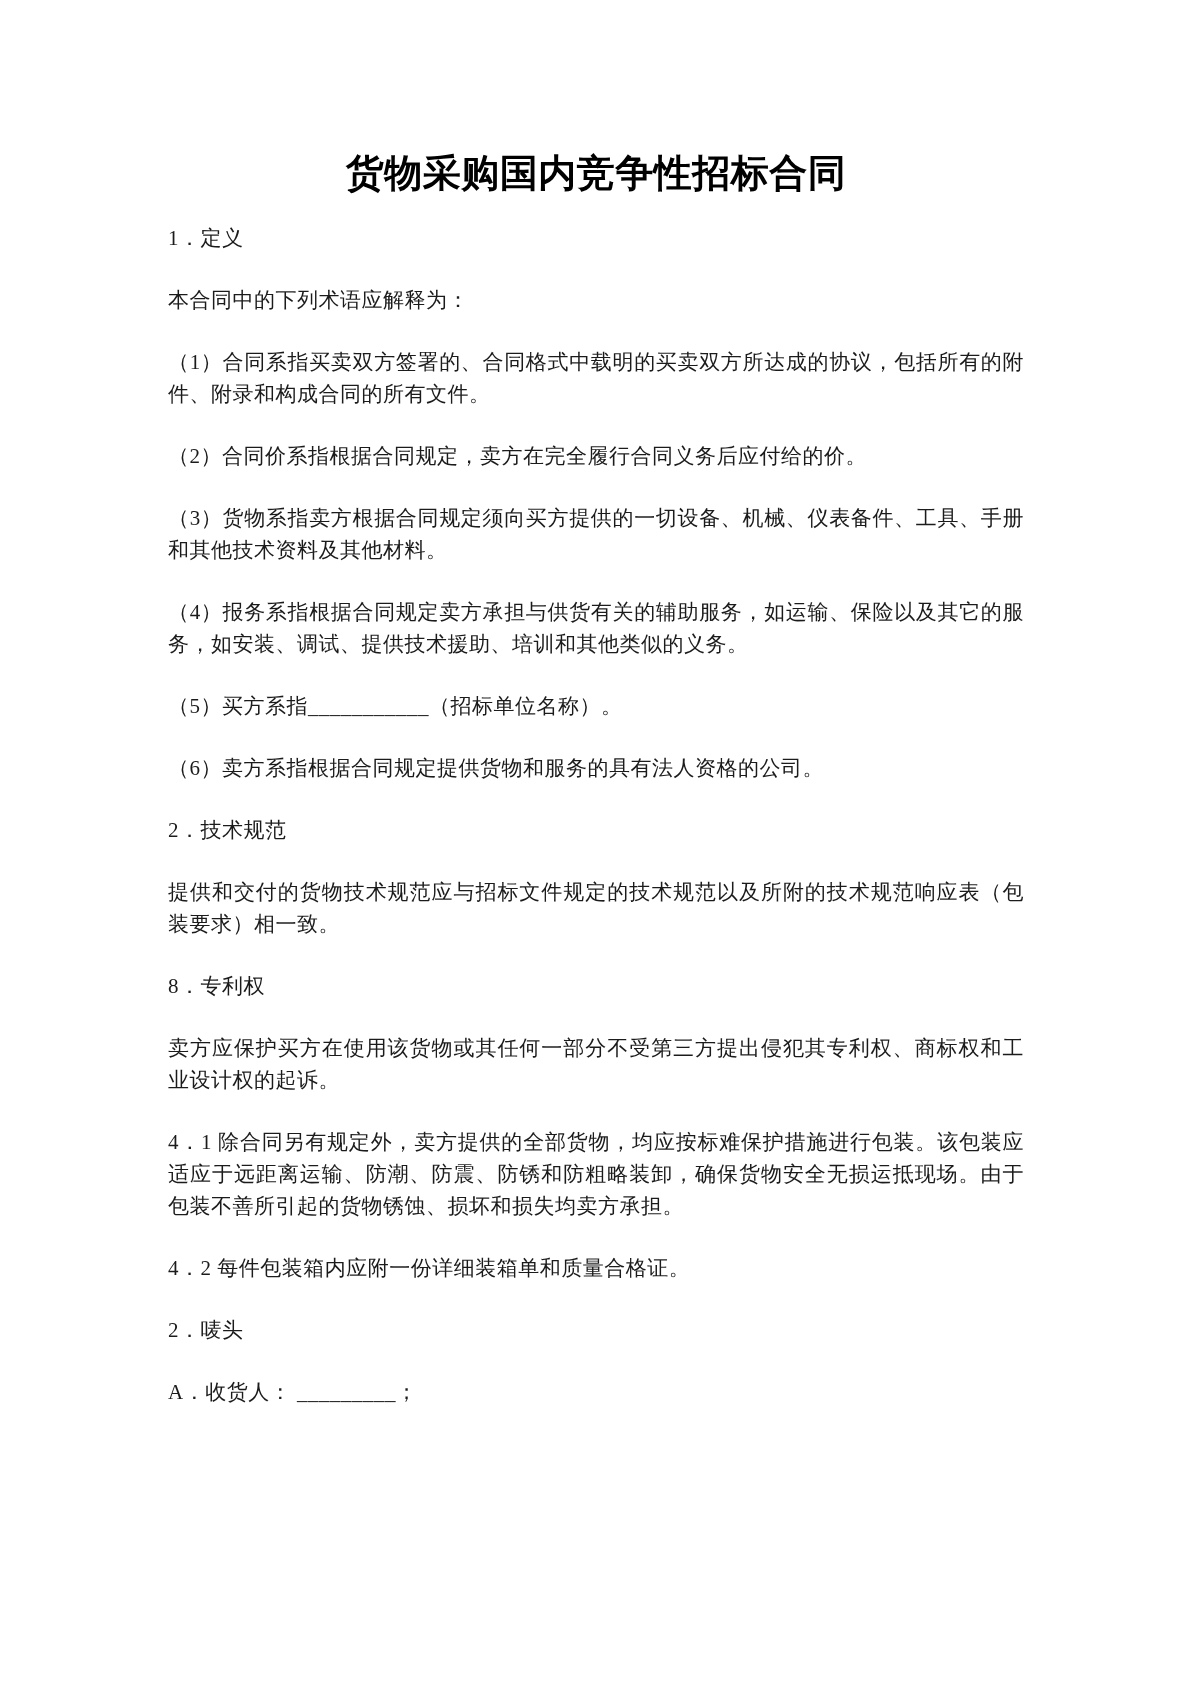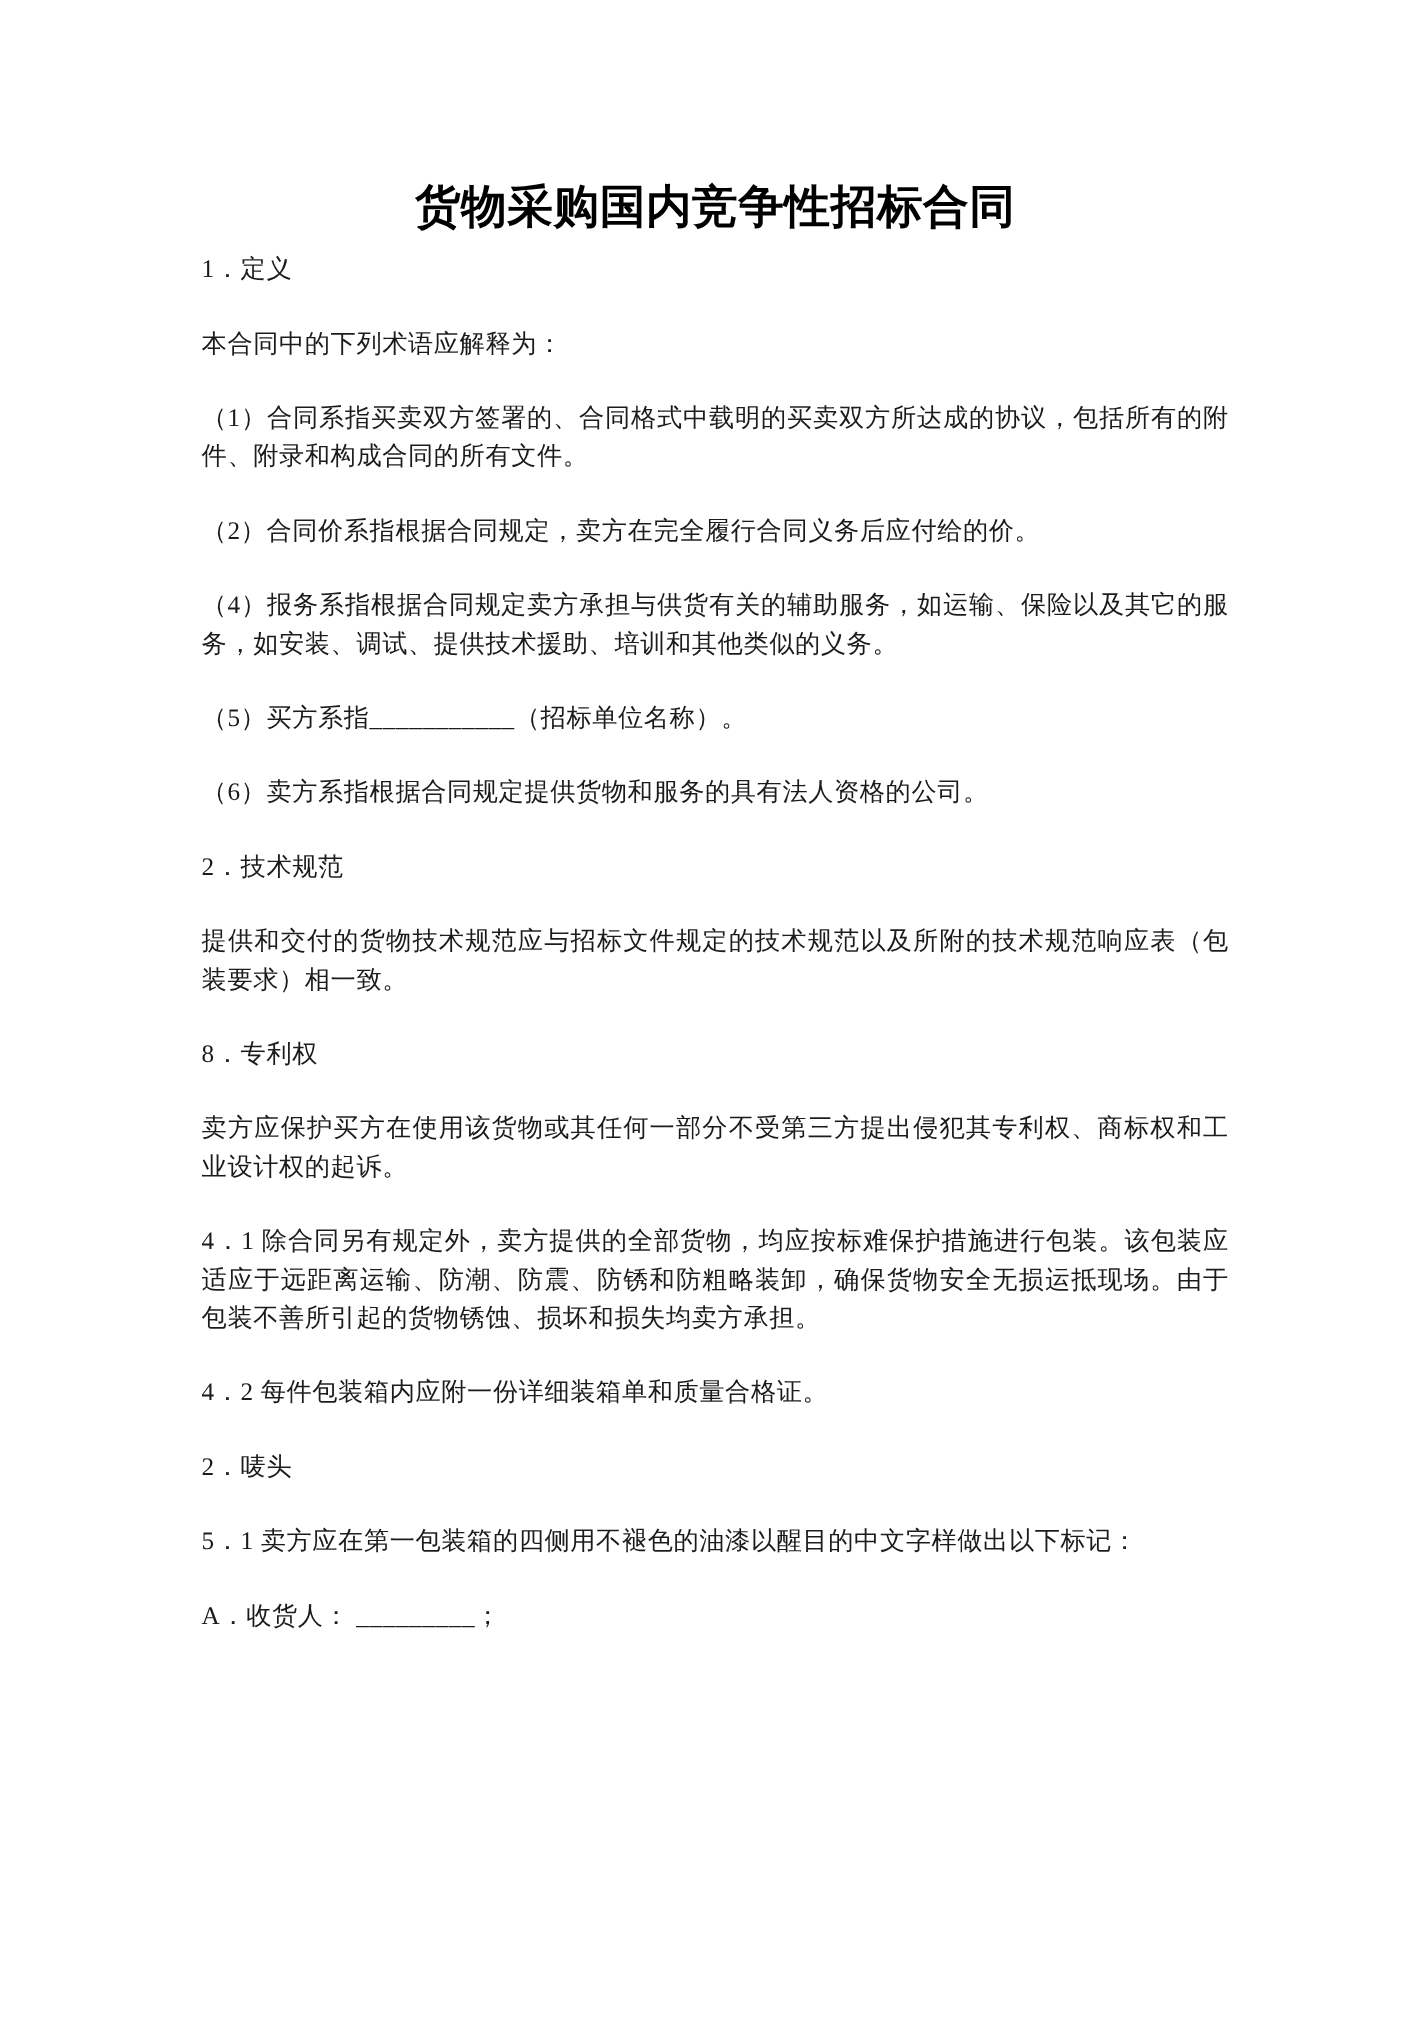--- a/index.html
+++ b/index.html
@@ -16,21 +16,21 @@
     color: #1b1b1b;
     overflow: hidden;
   }
   .content {
     position: absolute;
     left: 168px;
     top: 146px;
     width: 856px;
   }
   .doc-title {
-    margin: 0 0 8px 0;
+    margin: 0 0 22px 0;
     font-size: 38px;
     line-height: 54px;
     font-weight: bold;
     text-align: center;
     color: #000000;
     letter-spacing: 0.5px;
     white-space: nowrap;
   }
   .para {
     margin: 0 0 30px 0;
@@ -44,30 +44,30 @@
 <body>
 
 <div class="page">
   <div class="content">
     <h1 class="doc-title">货物采购国内竞争性招标合同</h1>
 
     <p class="para">1．定义</p>
     <p class="para">本合同中的下列术语应解释为：</p>
     <p class="para">（1）合同系指买卖双方签署的、合同格式中载明的买卖双方所达成的协议，包括所有的附件、附录和构成合同的所有文件。</p>
     <p class="para">（2）合同价系指根据合同规定，卖方在完全履行合同义务后应付给的价。</p>
+    <p class="para">（3）货物系指卖方根据合同规定须向买方提供的一切设备、机械、仪表备件、工具、手册和其他技术资料及其他材料。</p>
     <p class="para">（4）报务系指根据合同规定卖方承担与供货有关的辅助服务，如运输、保险以及其它的服务，如安装、调试、提供技术援助、培训和其他类似的义务。</p>
     <p class="para">（5）买方系指___________（招标单位名称）。</p>
     <p class="para">（6）卖方系指根据合同规定提供货物和服务的具有法人资格的公司。</p>
 
     <p class="para">2．技术规范</p>
     <p class="para">提供和交付的货物技术规范应与招标文件规定的技术规范以及所附的技术规范响应表（包装要求）相一致。</p>
 
     <p class="para">8．专利权</p>
     <p class="para">卖方应保护买方在使用该货物或其任何一部分不受第三方提出侵犯其专利权、商标权和工业设计权的起诉。</p>
 
     <p class="para">4．1 除合同另有规定外，卖方提供的全部货物，均应按标难保护措施进行包装。该包装应适应于远距离运输、防潮、防震、防锈和防粗略装卸，确保货物安全无损运抵现场。由于包装不善所引起的货物锈蚀、损坏和损失均卖方承担。</p>
     <p class="para">4．2 每件包装箱内应附一份详细装箱单和质量合格证。</p>
 
     <p class="para">2．唛头</p>
-    <p class="para">5．1 卖方应在第一包装箱的四侧用不褪色的油漆以醒目的中文字样做出以下标记：</p>
     <p class="para">A．收货人： _________；</p>
   </div>
 </div>
 
 </body></html>

